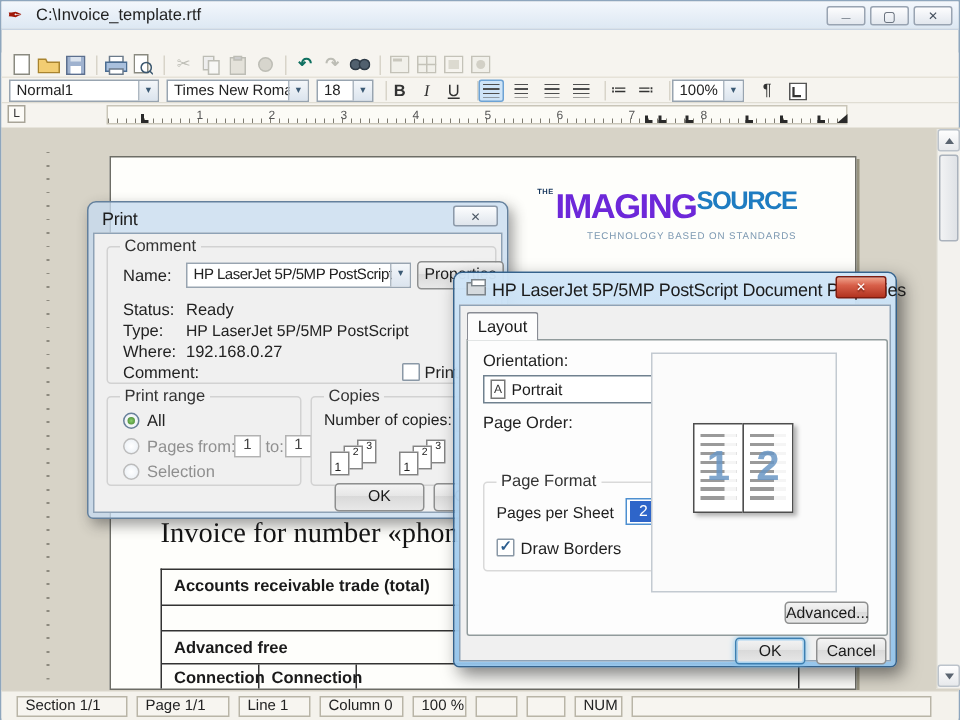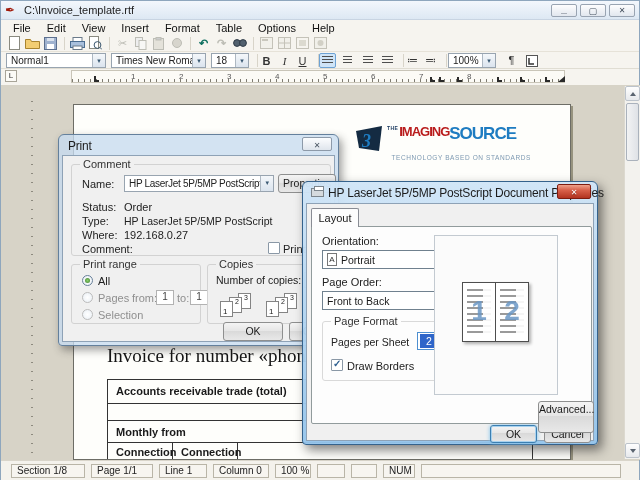--- a/index.html
+++ b/index.html
@@ -42,21 +42,21 @@
 .indL{position:absolute;bottom:0;width:5px;height:6px;border-left:2px solid #2a2a2a;border-bottom:2px solid #2a2a2a}
 .indR{position:absolute;bottom:0;width:0;height:0;border-top:6px solid transparent;border-right:7px solid #2a2a2a}
 
 .docarea{position:absolute;left:0;top:84px;width:640px;height:375px;background:#d7d3c7;overflow:hidden}
 .vruler{position:absolute;left:27px;top:16px;width:8px;height:352px;background:repeating-linear-gradient(#8d8a7f 0 1px,transparent 1px 9px) center/2px 100% no-repeat}
 .page{position:absolute;left:72px;top:19px;width:498px;height:356px;background:#fefefb;border:1px solid #6d6d66;box-shadow:2px 2px 0 #97937f;overflow:hidden}
 .ghost{position:absolute;left:33px;top:22px;font-family:"Liberation Serif",serif;font-size:17px;color:#a9b5be;letter-spacing:.3px}
 .logo{position:absolute;left:281px;top:19px;width:176px}
 .logoline{white-space:nowrap;display:flex;align-items:flex-start}
 .logothe{font-size:5px;font-weight:bold;color:#16365c;margin:1px 1px 0 2px;letter-spacing:.4px}
-.logoimaging{font-size:13px;font-weight:bold;color:#b91c1c;letter-spacing:-1px}
+.logoimaging{font-size:23px;font-weight:bold;color:#6d28d9;letter-spacing:-1px}
 .logosource{font-size:17px;font-weight:bold;color:#1e7cc1;letter-spacing:-1px}
 .logotag{font-size:6.5px;color:#7d99b2;text-align:right;letter-spacing:.6px;margin-top:0}
 .invhead{position:absolute;left:33px;top:240px;font-family:"Liberation Serif",serif;font-size:19px;color:#141414}
 .doctable{position:absolute;left:33px;top:274px;width:426px;border:1px solid #333;border-bottom:none;font-weight:bold;font-size:11px}
 .trow{border-bottom:1px solid #333;padding:5px 0 0 8px}
 .trow.r1{height:24px}.trow.r2{height:17px}.trow.r3{height:22px}
 .trow.r4{height:48px;border-bottom:none;display:flex;padding:0}
 .tcell{width:65px;border-right:1px solid #333;padding:3px 4px 0 8px;line-height:12px}
 
 .vscroll{position:absolute;left:623px;top:1px;width:16px;height:373px;background:#f3f2ee;border-left:1px solid #dcd9cf}
@@ -132,30 +132,20 @@
         <i class="g-min"></i>
       </span>
     <span class="wbtn">
         <i class="g-max"></i>
       </span>
     <span class="wbtn">
         <i class="g-x"></i>
       </span>
   </div>
 
-  <div class="menubar">
-    <span class="menuitem">File</span>
-    <span class="menuitem">Edit</span>
-    <span class="menuitem">View</span>
-    <span class="menuitem">Insert</span>
-    <span class="menuitem">Format</span>
-    <span class="menuitem">Table</span>
-    <span class="menuitem">Options</span>
-    <span class="menuitem">Help</span>
-  </div>
 
   <div class="tb1">
     <span class="tbicon">
         <svg width="13" height="14">
           <rect x="1.5" y="0.5" width="10" height="13" fill="#fff" stroke="#8a8a80"></rect>
         </svg>
       </span>
     <span class="tbicon">
         <svg width="15" height="12">
           <path d="M0.5,2.5 h5 l1,2 h8 v7 h-14 z" fill="#f2cd72" stroke="#a9842f"></path>
@@ -332,36 +322,36 @@
           <span class="logothe">THE</span>
           <span class="logoimaging">IMAGING</span>
           <span class="logosource">SOURCE</span>
         </div>
         <div class="logotag">TECHNOLOGY BASED ON STANDARDS</div>
       </div>
       <div class="invhead">Invoice for number «phone»</div>
       <div class="doctable">
         <div class="trow r1"><span>Accounts receivable trade (total)</span></div>
         <div class="trow r2"></div>
-        <div class="trow r3"><span>Monthly from</span></div>
+        <div class="trow r3"><span>Advanced free</span></div>
         <div class="trow r4">
           <span class="tcell">Connection number</span>
           <span class="tcell">Connection duration</span>
         </div>
       </div>
     </div>
     <div class="vscroll">
       <span class="sbtn up" style="top:0"></span>
       <span class="sthumb"></span>
       <span class="sbtn down" style="top:357px"></span>
     </div>
   </div>
 
   <div class="statusbar">
-    <span class="scell" style="width:74px">Section 1/8</span>
+    <span class="scell" style="width:74px">Section 1/1</span>
     <span class="scell" style="width:62px">Page 1/1</span>
     <span class="scell" style="width:48px">Line 1</span>
     <span class="scell" style="width:56px">Column 0</span>
     <span class="scell" style="width:36px">100 %</span>
     <span class="scell" style="width:28px"></span>
     <span class="scell" style="width:26px"></span>
     <span class="scell" style="width:32px">NUM</span>
     <span class="scell" style="width:200px"></span>
   </div>
 
@@ -372,21 +362,21 @@
 
       <div class="grp" style="left:8px;top:8px;width:260px;height:92px">
         <span class="glabel">Comment</span>
         <span class="lbl" style="left:10px;top:13px">Name:</span>
         <div class="combo" style="left:52px;top:10px;width:150px;height:17px;letter-spacing:-.3px">
             <span>HP LaserJet 5P/5MP PostScript</span>
             <span class="carr"></span>
           </div>
         <span class="btn" style="left:206px;top:9px;width:58px;height:19px;line-height:17px">Properties</span>
         <span class="lbl" style="left:10px;top:36px">Status:</span>
-        <span class="lbl" style="left:52px;top:36px">Order</span>
+        <span class="lbl" style="left:52px;top:36px">Ready</span>
         <span class="lbl" style="left:10px;top:50px">Type:</span>
         <span class="lbl" style="left:52px;top:50px;font-size:10.5px">HP LaserJet 5P/5MP PostScript</span>
         <span class="lbl" style="left:10px;top:64px">Where:</span>
         <span class="lbl" style="left:52px;top:64px">192.168.0.27</span>
         <span class="lbl" style="left:10px;top:78px">Comment:</span>
         <span class="chk" style="left:196px;top:77px"></span>
         <span class="lbl" style="left:211px;top:78px">Print to file</span>
       </div>
 
       <div class="grp" style="left:8px;top:108px;width:130px;height:60px">
@@ -442,24 +432,20 @@
     <div class="dlg-client">
       <span class="tab active" style="left:4px;top:4px;width:48px;height:19px;line-height:18px">Layout</span>
       <div class="panel">
         <span class="lbl" style="left:10px;top:8px">Orientation:</span>
         <div class="pcombo" style="left:10px;top:23px;width:150px">
             <span class="cicon"></span>
             <span>Portrait</span>
             <span class="carr2"></span>
           </div>
         <span class="lbl" style="left:10px;top:49px">Page Order:</span>
-        <div class="pcombo" style="left:10px;top:64px;width:150px">
-            <span>Front to Back</span>
-            <span class="carr2"></span>
-          </div>
         <div class="grp" style="left:10px;top:94px;width:152px;height:60px;border-color:#d9d9d9">
           <span class="glabel" style="background:#fdfdfd">Page Format</span>
           <span class="lbl" style="left:8px;top:14px;font-size:10.5px">Pages per Sheet</span>
           <div class="pcombo" style="left:94px;top:10px;width:44px;height:18px;border-color:#4d8fd0;padding-left:2px">
               <span class="selval">2</span>
               <span class="carr2"></span>
             </div>
           <span class="chk on" style="left:8px;top:37px"></span>
           <span class="lbl" style="left:24px;top:38px">Draw Borders</span>
         </div>
@@ -468,20 +454,20 @@
             <div class="ppage">
                 <span class="plines"></span>
                 <span class="pnum">1</span>
               </div>
             <div class="ppage">
                 <span class="plines"></span>
                 <span class="pnum">2</span>
               </div>
           </div>
         </div>
-        <span class="btn" style="left:226px;top:174px;width:56px;height:32px;line-height:15px">Advanced...</span>
+        <span class="btn" style="left:211px;top:174px;width:56px;height:15px;line-height:15px">Advanced...</span>
       </div>
       <span class="btn def" style="left:183px;top:221px;width:47px;height:18px;line-height:16px">OK</span>
       <span class="btn" style="left:237px;top:221px;width:47px;height:18px;line-height:16px">Cancel</span>
     </div>
   </div>
 
 </div>
 
 </body></html>

